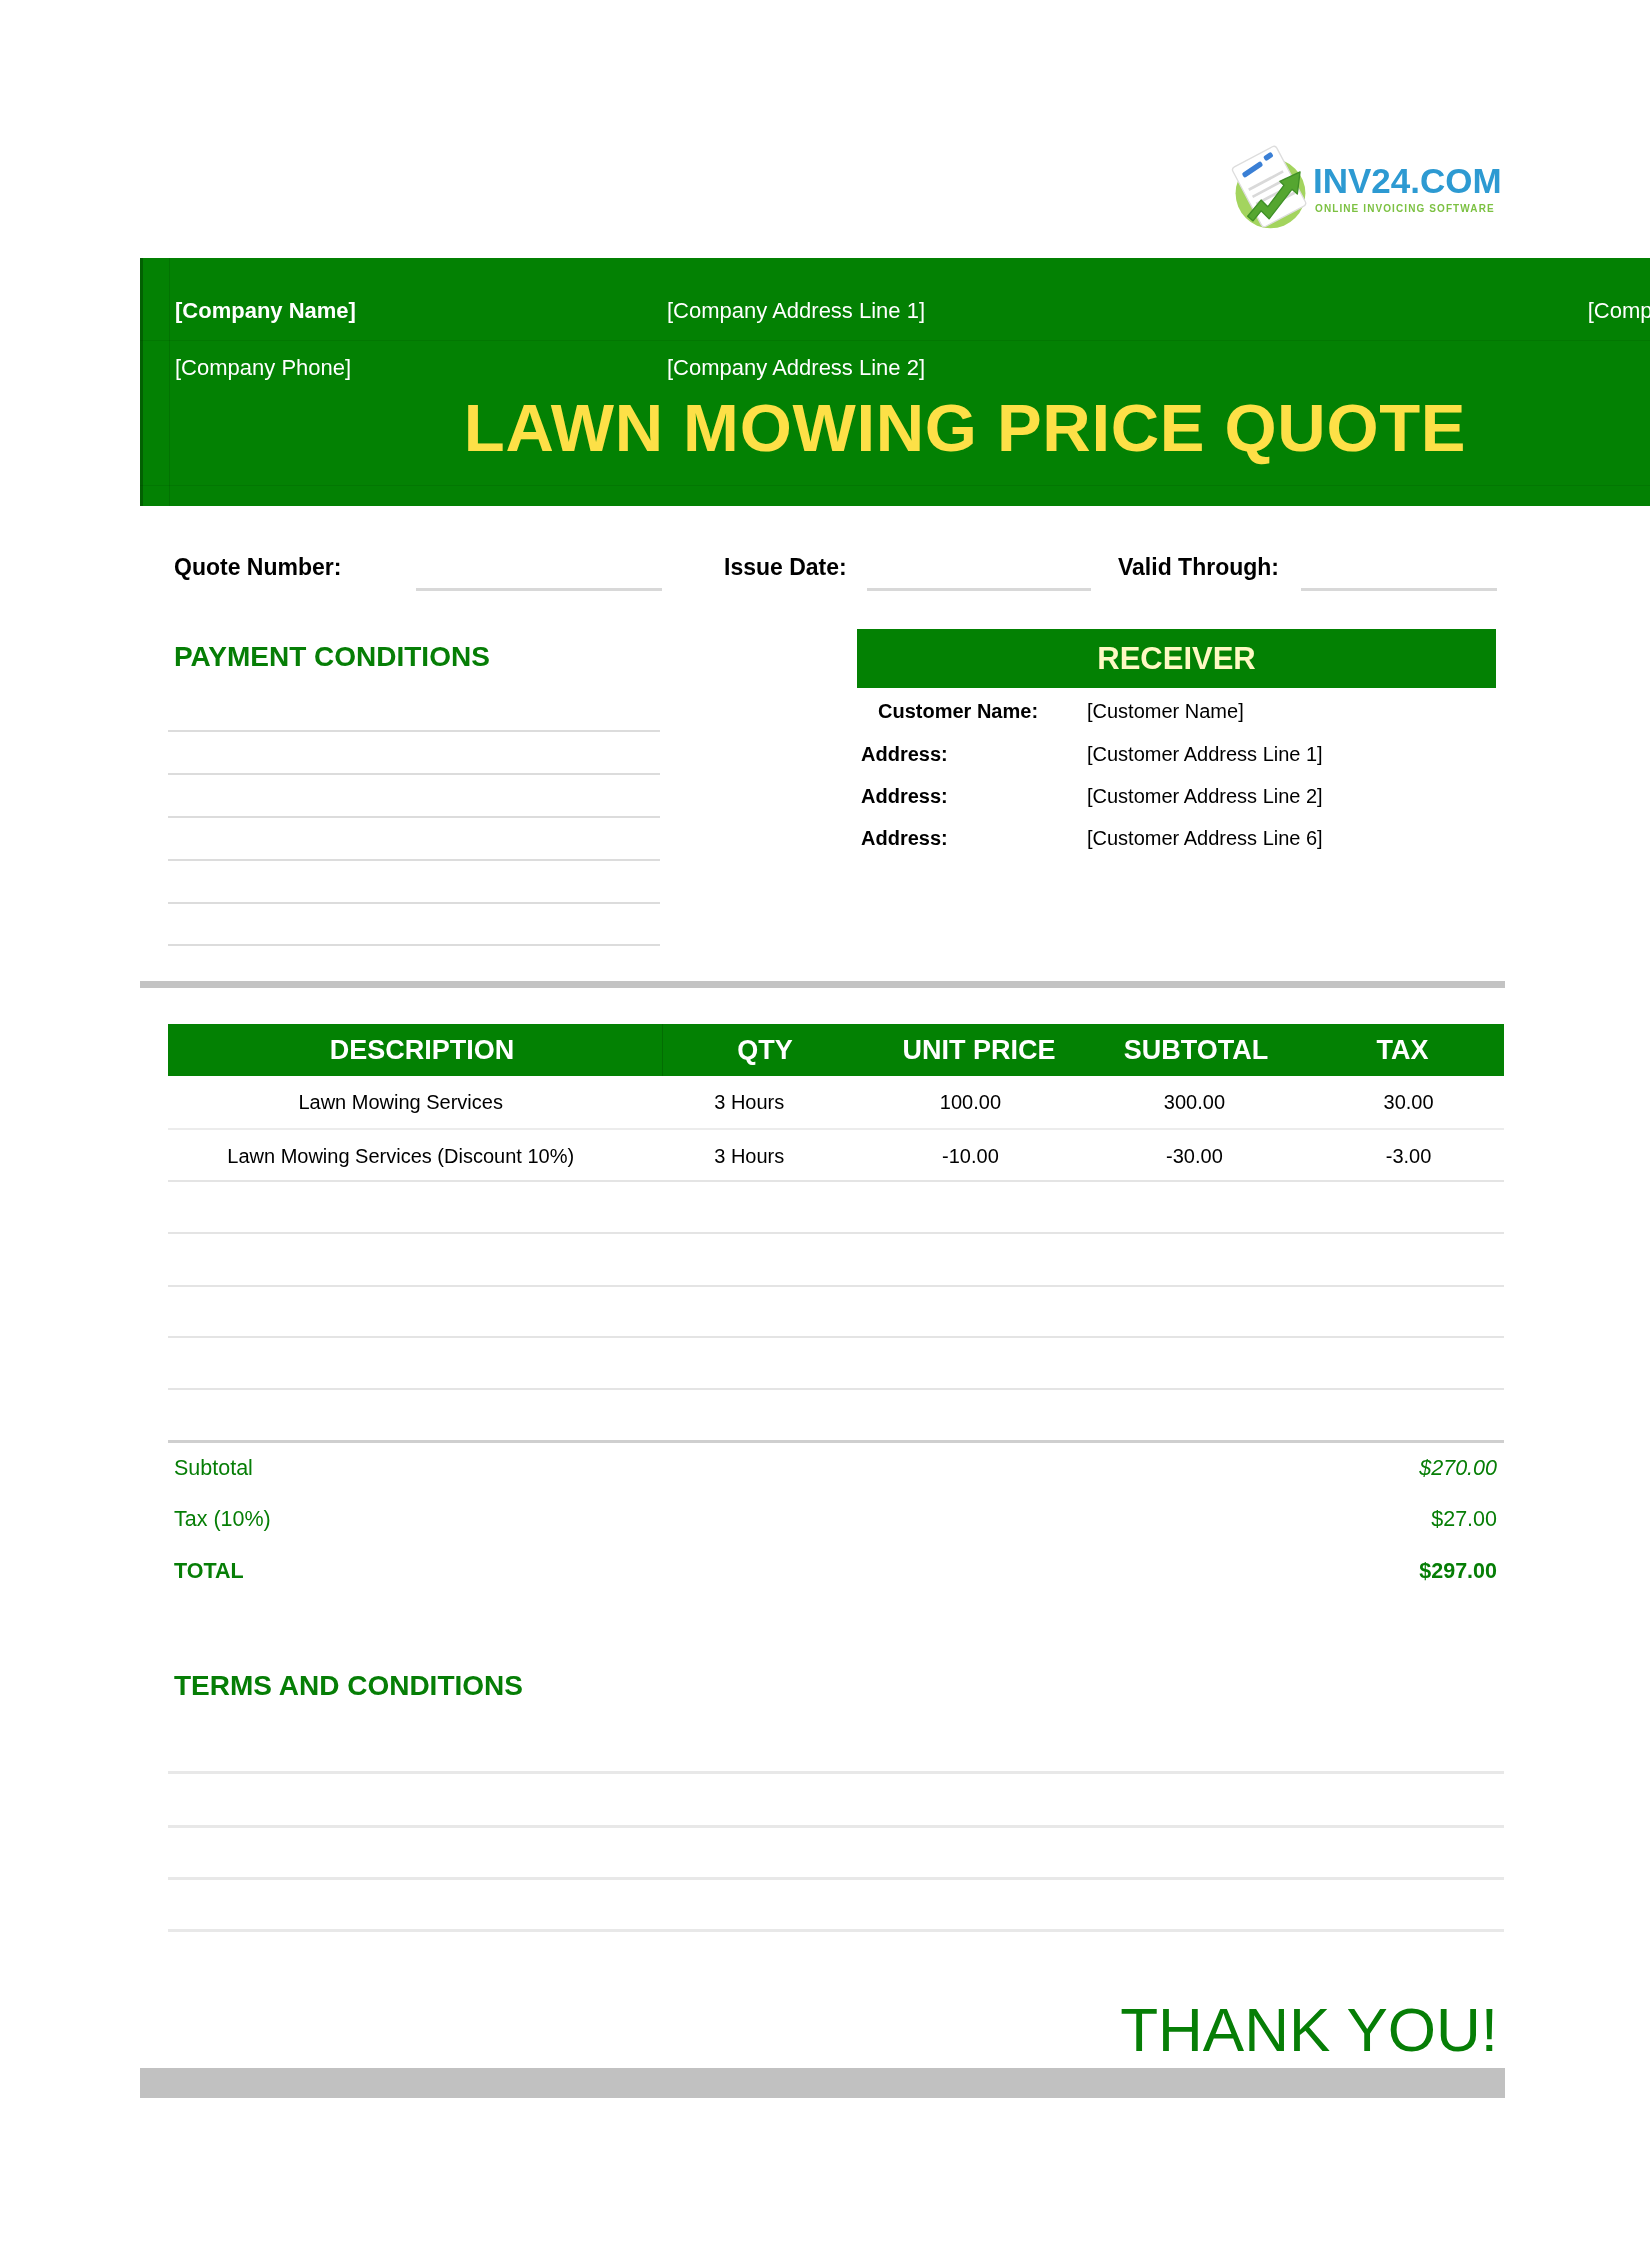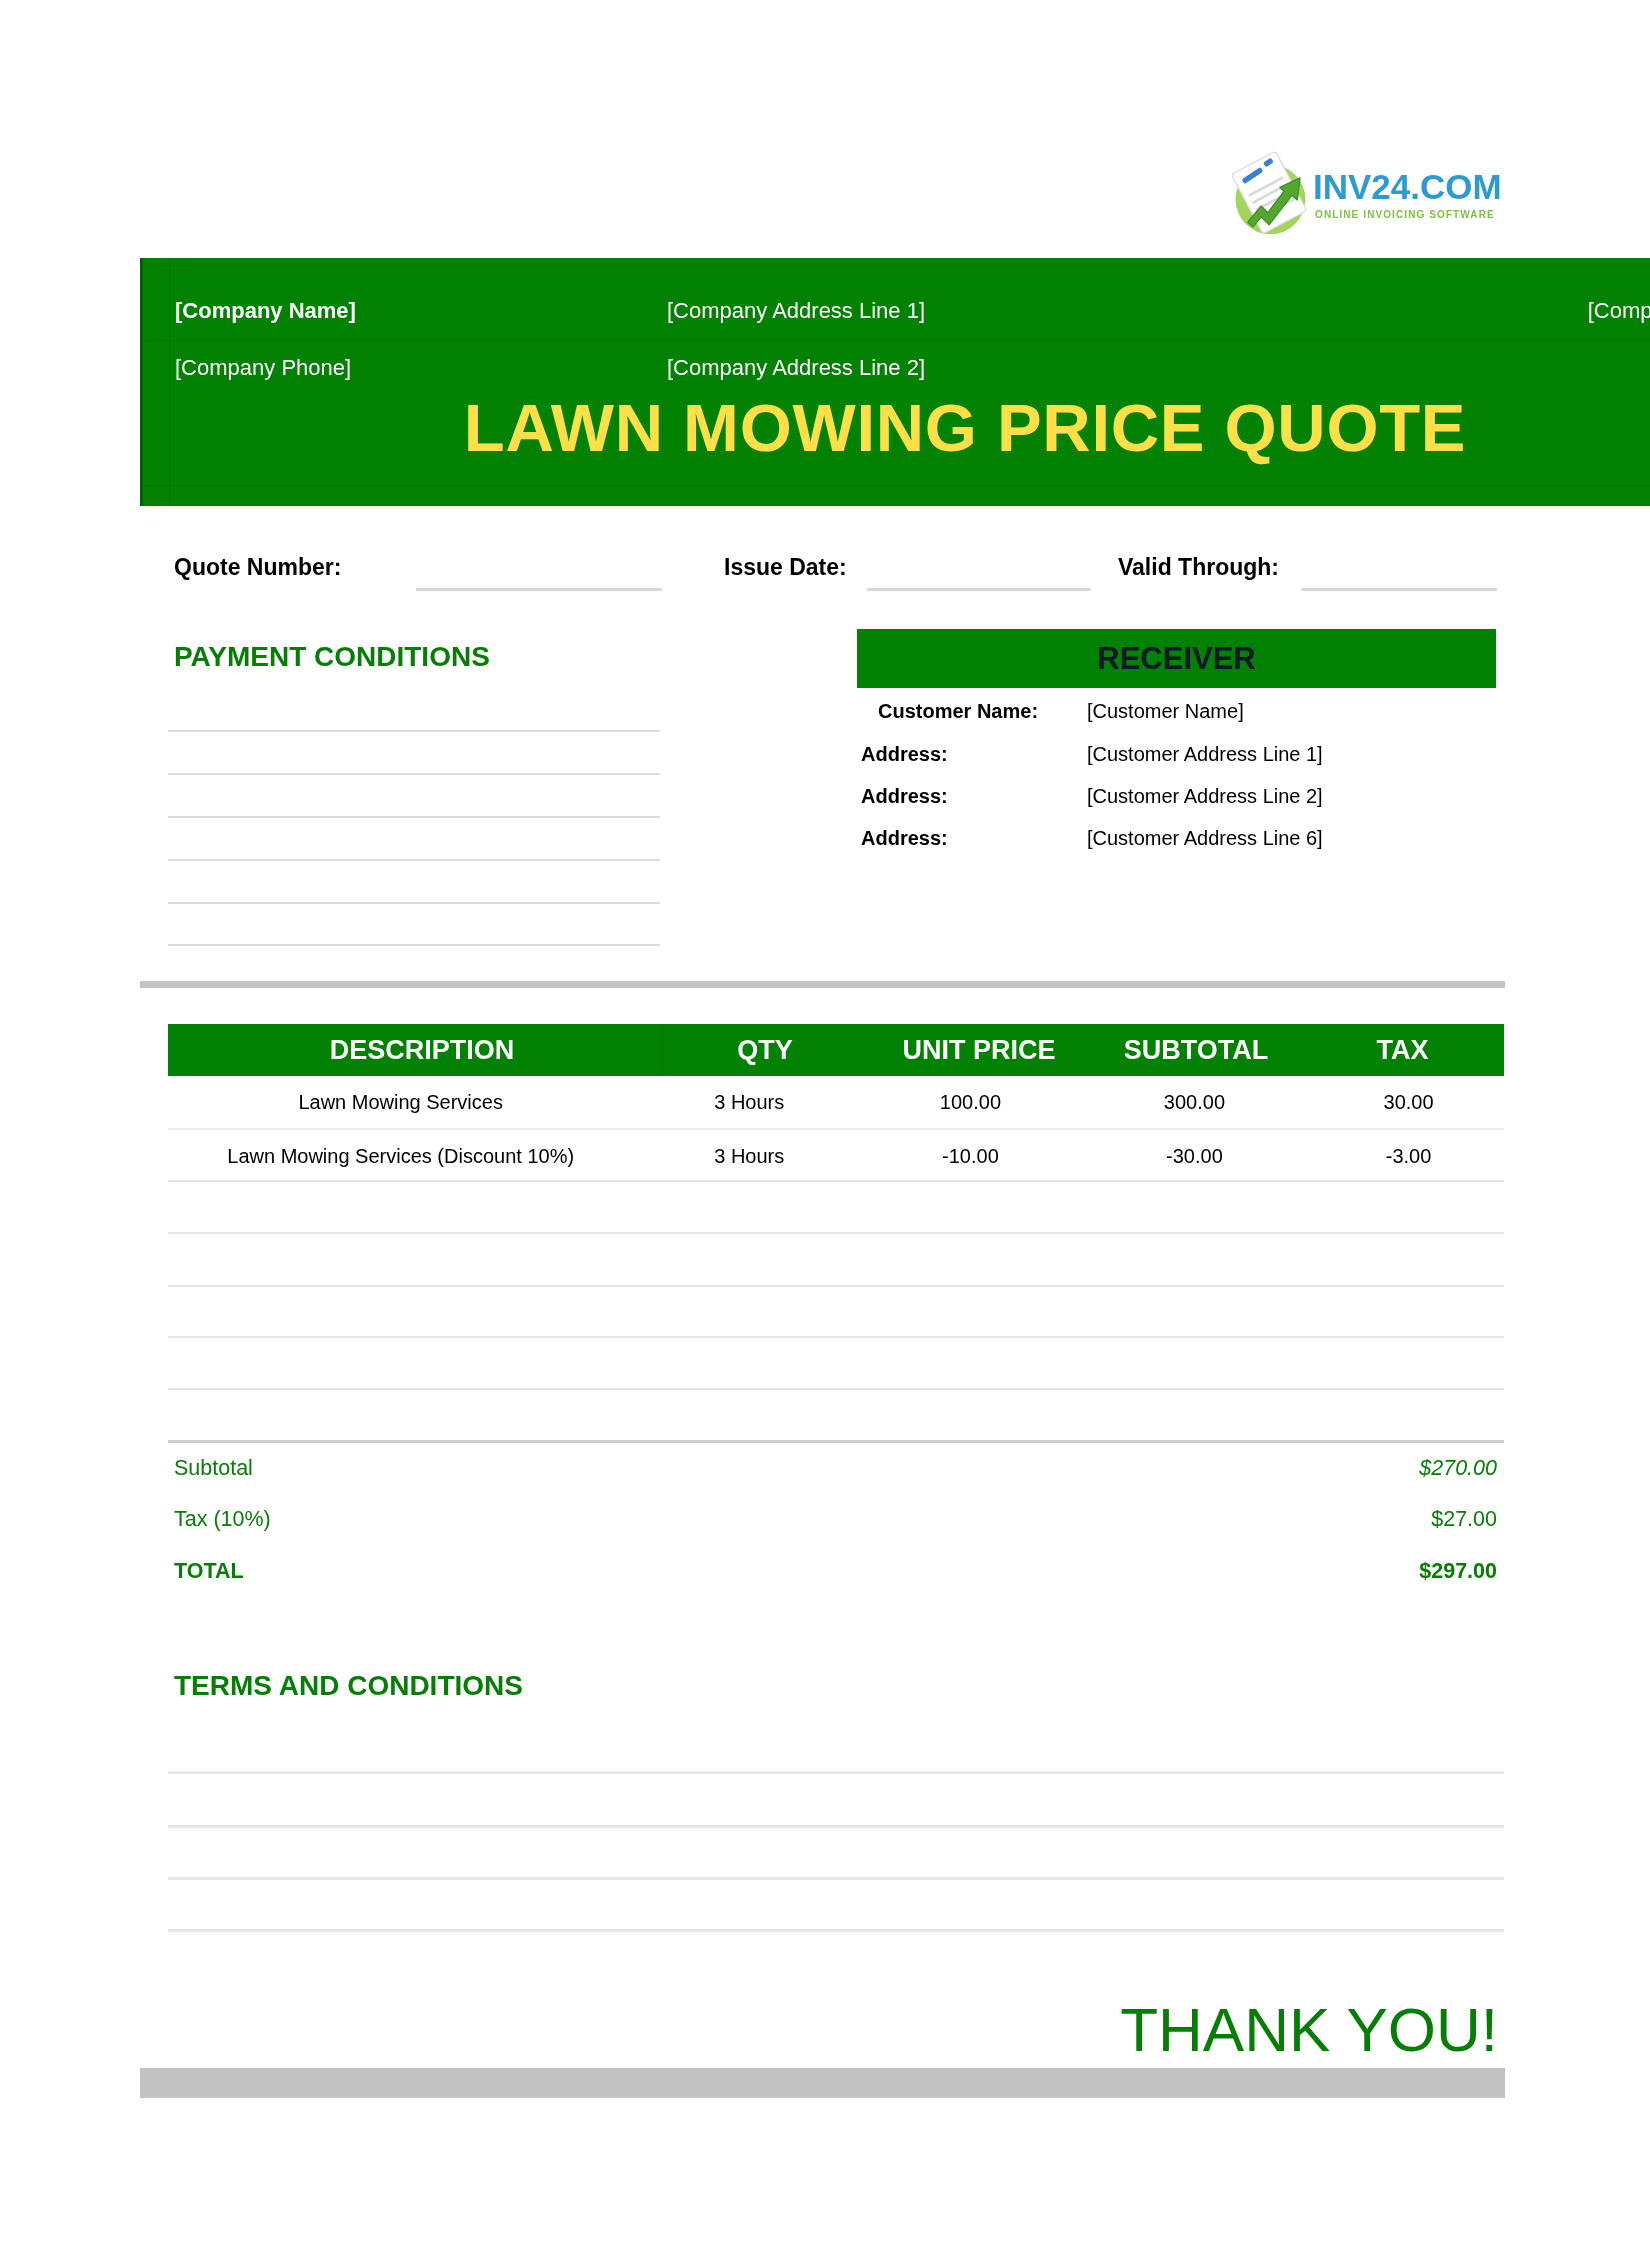--- a/index.html
+++ b/index.html
@@ -5,21 +5,21 @@
   html,body{margin:0;padding:0;background:#ffffff;}
   .page{
     position:relative;
     width:1651px;
     height:2250px;
     background:#ffffff;
     font-family:"Liberation Sans", sans-serif;
     overflow:hidden;
   }
   
-  .logo{position:absolute;left:1222px;top:147px;width:288px;height:97px;text-align:right;}
+  .logo{position:absolute;left:1222px;top:141px;width:288px;height:97px;text-align:right;}
   .logo-icon{position:absolute;left:0;top:0;}
   .logo-brand{
     position:absolute;left:91px;top:20px;
     font-size:35px;font-weight:bold;color:#2d9ad2;letter-spacing:0px;
   }
   .logo-tagline{
     position:absolute;left:93px;top:62px;
     font-size:10px;font-weight:bold;color:#7cc142;letter-spacing:1.1px;white-space:nowrap;
   }
   
@@ -44,21 +44,21 @@
   
   .qlabel{position:absolute;top:554px;font-size:23px;font-weight:bold;color:#000;}
   .uline{position:absolute;top:588px;height:2.7px;background:#d8d8d8;}
   
   .sect-heading{position:absolute;font-size:28px;font-weight:bold;color:#067e06;white-space:nowrap;}
   
   .pline{position:absolute;left:168px;width:492px;height:2px;background:#dcdcdc;}
   
   .receiver-bar{
     position:absolute;left:857px;top:629px;width:639px;height:59px;
-    background:#038103;color:#0f172a;font-size:31px;font-weight:bold;
+    background:#038103;color:#fef9c3;font-size:31px;font-weight:bold;
     text-align:center;line-height:59px;
   }
   .rcv-label{position:absolute;left:861px;font-size:20px;font-weight:bold;color:#000;}
   .rcv-value{position:absolute;left:1087px;font-size:20px;color:#000;}
   
   .divider-thick{position:absolute;left:140px;top:981px;width:1365px;height:7.4px;background:#c3c3c3;}
   .divider-mid{position:absolute;left:168px;top:1440px;width:1336px;height:3.4px;background:#cfcfcf;}
   .bottom-bar{position:absolute;left:140px;top:2068px;width:1365px;height:29.5px;background:#c1c1c1;}
   
   .thead{

